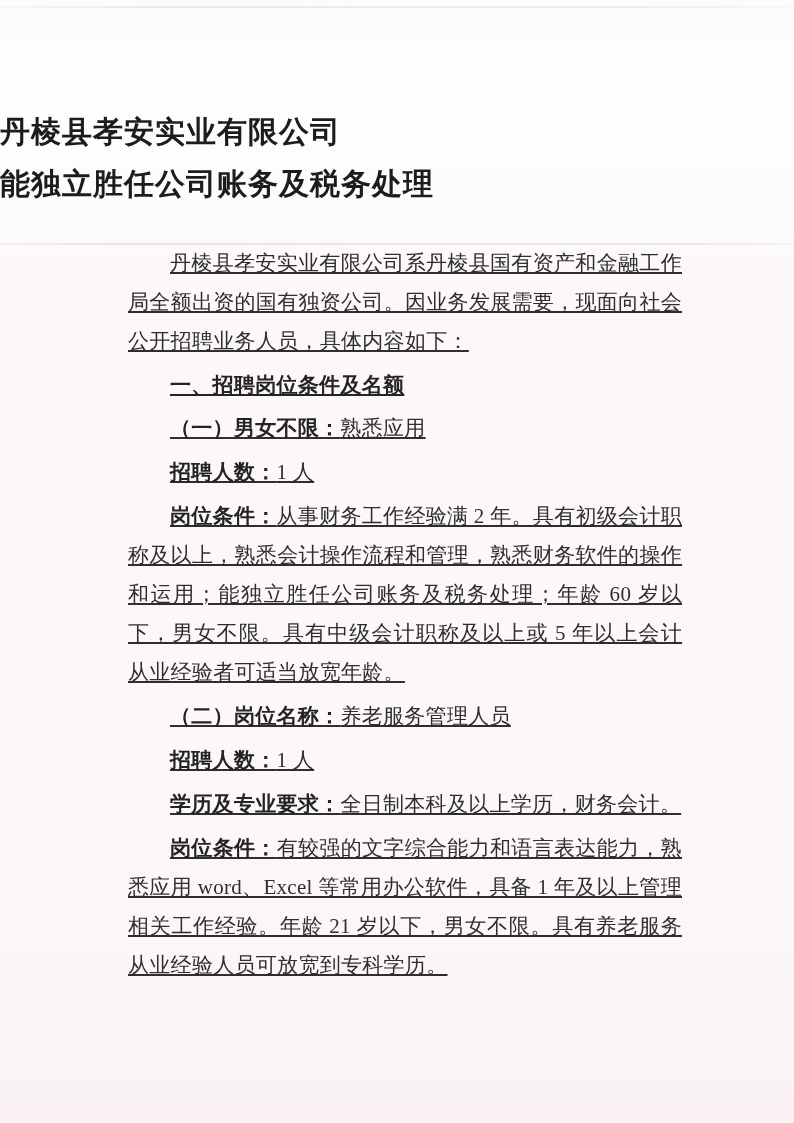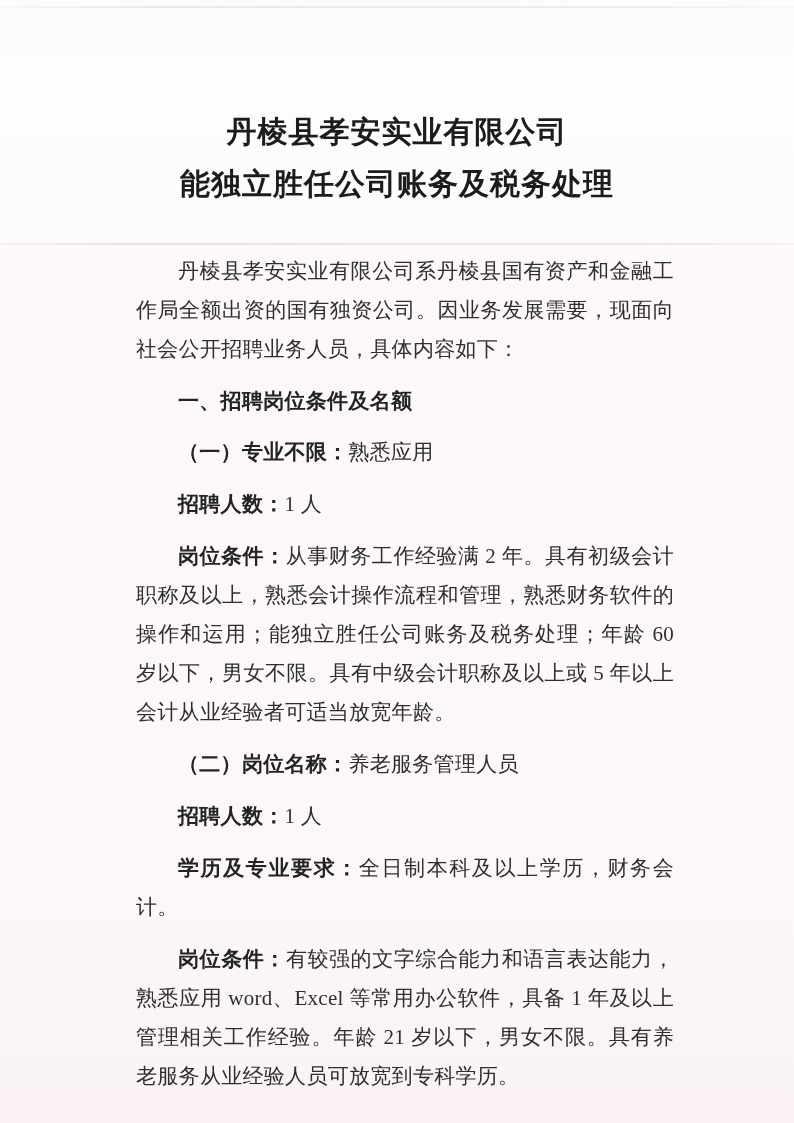--- a/index.html
+++ b/index.html
@@ -48,40 +48,41 @@
     background: linear-gradient(90deg,
       rgba(190,170,180,0.12), rgba(190,170,180,0.30) 15%,
       rgba(190,170,180,0.26) 85%, rgba(190,170,180,0.10));
     filter: blur(0.5px);
   }
   .doc-title {
     position: absolute;
     top: 106px;
     left: 0;
     width: 100%;
-    text-align: center;
+    text-align: left;
     font-weight: 700;
     font-size: 30px;
     line-height: 52px;
     letter-spacing: 1px;
     color: #1c1b1d;
   }
   .doc-body {
     position: absolute;
     top: 240px;
     left: 124px;
     width: 562px;
     font-size: 21px;
     line-height: 39px;
     letter-spacing: 0.3px;
     text-align: justify;
   }
   .para {
-    margin: 12px;
+    margin: 4px;
     text-indent: 2em;
+    text-decoration: underline;
   }
   .heading {
     font-weight: 700;
     font-family: "Liberation Sans", "DejaVu Sans", sans-serif;
     color: #232225;
   }
   .lbl {
     font-weight: 700;
     font-family: "Liberation Sans", "DejaVu Sans", sans-serif;
     color: #232225;
@@ -99,21 +100,21 @@
     <div>丹棱县孝安实业有限公司</div>
     <div>能独立胜任公司账务及税务处理</div>
   </div>
 
   <div class="doc-body">
 
     <p class="para">丹棱县孝安实业有限公司系丹棱县国有资产和金融工作局全额出资的国有独资公司。因业务发展需要，现面向社会公开招聘业务人员，具体内容如下：</p>
 
     <p class="para heading">一、招聘岗位条件及名额</p>
 
-    <p class="para"><span class="lbl">（一）专业不限：</span><span>熟悉应用</span></p>
+    <p class="para"><span class="lbl">（一）男女不限：</span><span>熟悉应用</span></p>
 
     <p class="para"><span class="lbl">招聘人数：</span><span>1 人</span></p>
 
 
     <p class="para"><span class="lbl">岗位条件：</span><span>从事财务工作经验满 2 年。具有初级会计职称及以上，熟悉会计操作流程和管理，熟悉财务软件的操作和运用；能独立胜任公司账务及税务处理；年龄 60 岁以下，男女不限。具有中级会计职称及以上或 5 年以上会计从业经验者可适当放宽年龄。</span></p>
 
     <p class="para"><span class="lbl">（二）岗位名称：</span><span>养老服务管理人员</span></p>
 
     <p class="para"><span class="lbl">招聘人数：</span><span>1 人</span></p>
 

